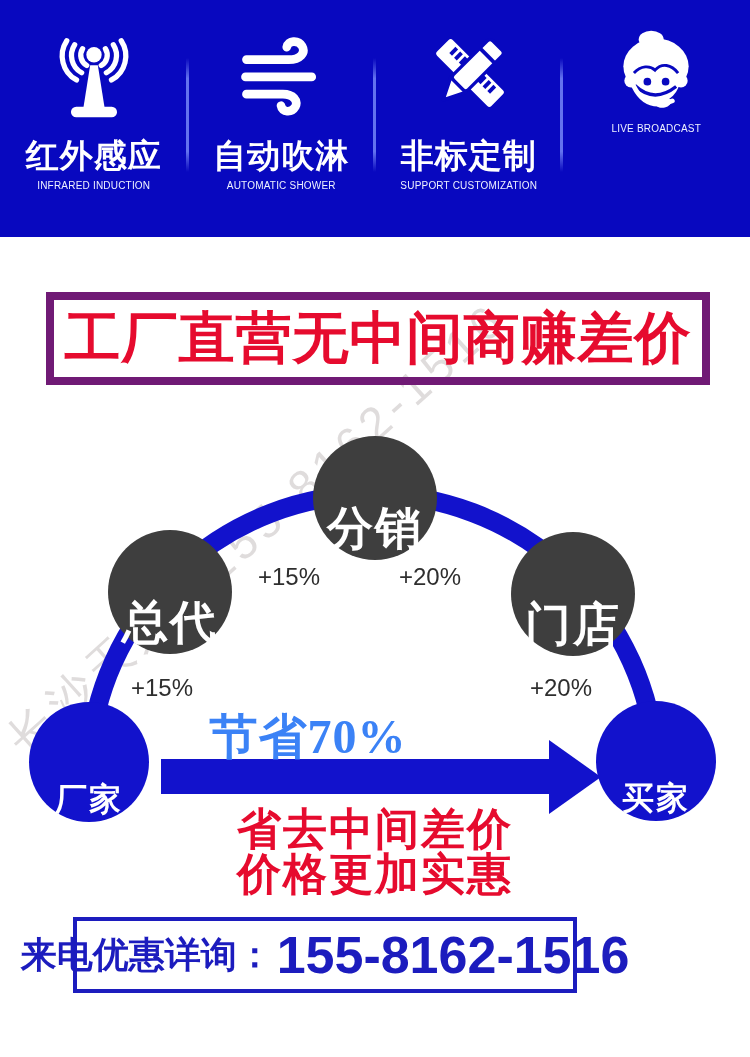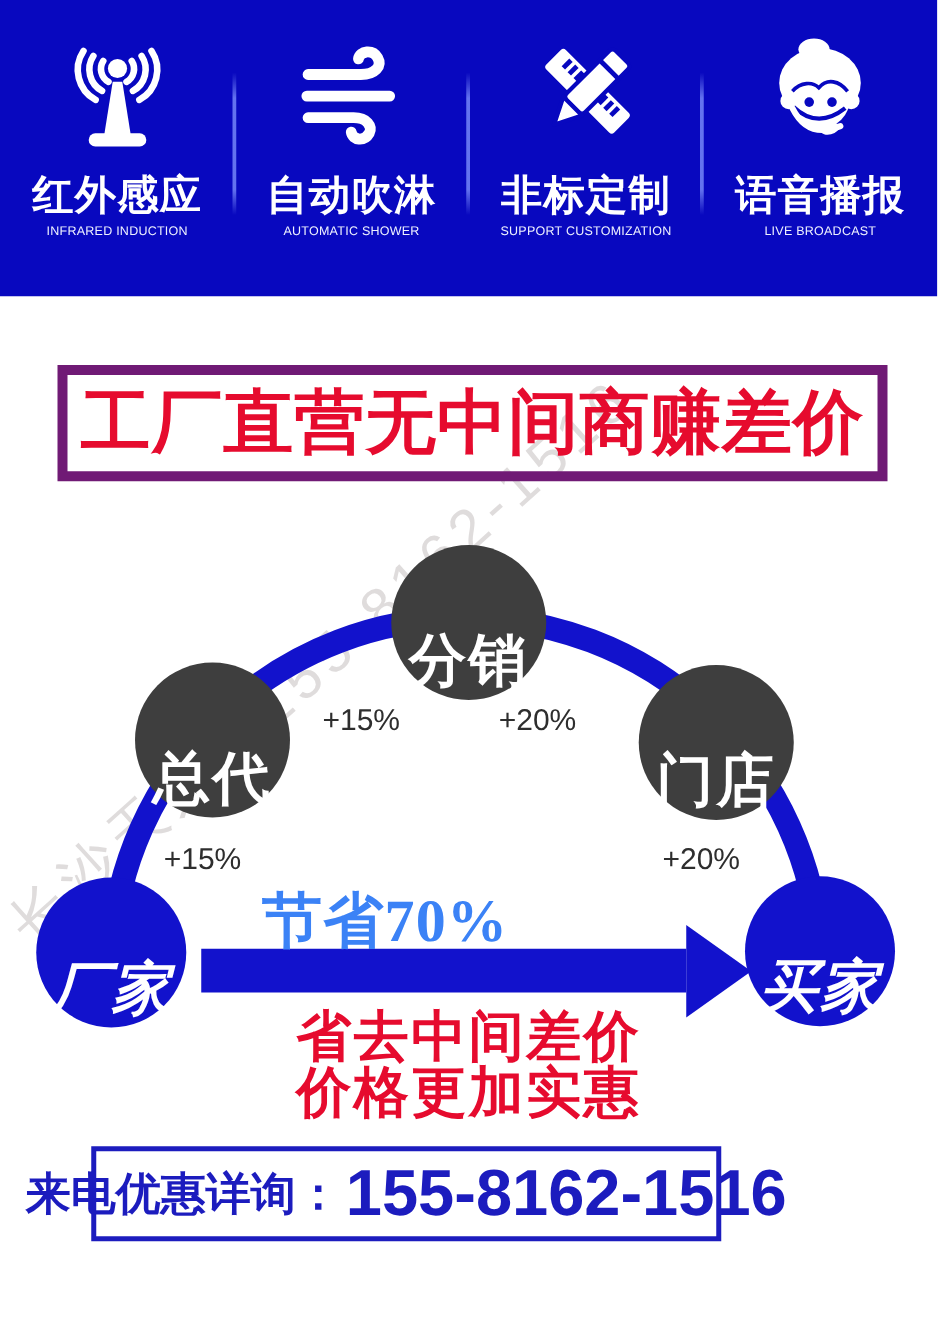--- a/index.html
+++ b/index.html
@@ -22,21 +22,21 @@
     box-sizing:border-box;display:flex;align-items:center;justify-content:center;z-index:2;}
   .headline{font-size:56px;font-weight:900;color:#e60b2e;white-space:nowrap;letter-spacing:1px;}
   
   .watermark{position:absolute;left:16px;top:716px;z-index:1;font-size:46px;letter-spacing:6px;
     color:rgba(150,138,138,.30);transform:rotate(-42deg);transform-origin:0 50%;white-space:nowrap;}
   
   .flow-svg{position:absolute;left:0;top:0;z-index:2;}
   .node{position:absolute;border-radius:50%;display:flex;align-items:flex-end;justify-content:center;
     color:#fff;font-weight:700;letter-spacing:2px;z-index:3;white-space:nowrap;}
   .node.gray{background:#3e3e3e;width:124px;height:124px;font-size:46px;}
-  .node.blue{background:#1212cc;width:120px;height:120px;font-size:46px;font-style:italic;}
+  .node.blue{background:#1212cc;width:120px;height:120px;font-size:32px;}
   .n-distributor{left:313px;top:436px;}
   .n-general-agent{left:108px;top:530px;font-family:Liberation Mono, monospace;}
   .n-store{left:511px;top:532px;}
   .n-factory{left:29px;top:702px;}
   .n-buyer{left:596px;top:701px;}
   .markup{position:absolute;transform:translate(-50%,-50%);font-size:24px;color:#2e2e2e;font-weight:500;
     z-index:3;white-space:nowrap;}
   .m-lu{left:289px;top:577px;} .m-ru{left:430px;top:577px;}
   .m-ll{left:162px;top:688px;} .m-rl{left:561px;top:688px;}
   .savings{position:absolute;left:0;top:705px;width:616px;text-align:center;font-size:48px;font-weight:700;
@@ -127,21 +127,20 @@
           <circle cx="76" cy="57" r="7" fill="#ffffff"></circle>
           <circle cx="50" cy="55" r="25" fill="#ffffff"></circle>
           <path d="M27,49 C34,41 44,41 49,46 C56,38 66,40 73,49" stroke="#0808bf" stroke-width="3" fill="none"></path>
           <circle cx="41" cy="58" r="4" fill="#0808bf"></circle>
           <circle cx="60" cy="58" r="4" fill="#0808bf"></circle>
           <path d="M28,62 Q48,81 71,63" stroke="#0808bf" stroke-width="3.5" fill="none"></path>
           <path d="M27,63 Q40,89 67,78" stroke="#ffffff" stroke-width="5" fill="none" stroke-linecap="round"></path>
           <ellipse cx="58" cy="80" rx="8" ry="5" fill="#ffffff" transform="rotate(-14 58 80)"></ellipse>
         </svg>
       </span>
-      <div class="cn">语音播报</div>
       <div class="en">LIVE BROADCAST</div>
     </div>
 
     <div class="divider d1"></div>
     <div class="divider d2"></div>
     <div class="divider d3"></div>
   </div>
 
   <div class="watermark">长沙天之净155-8162-1516</div>
 

